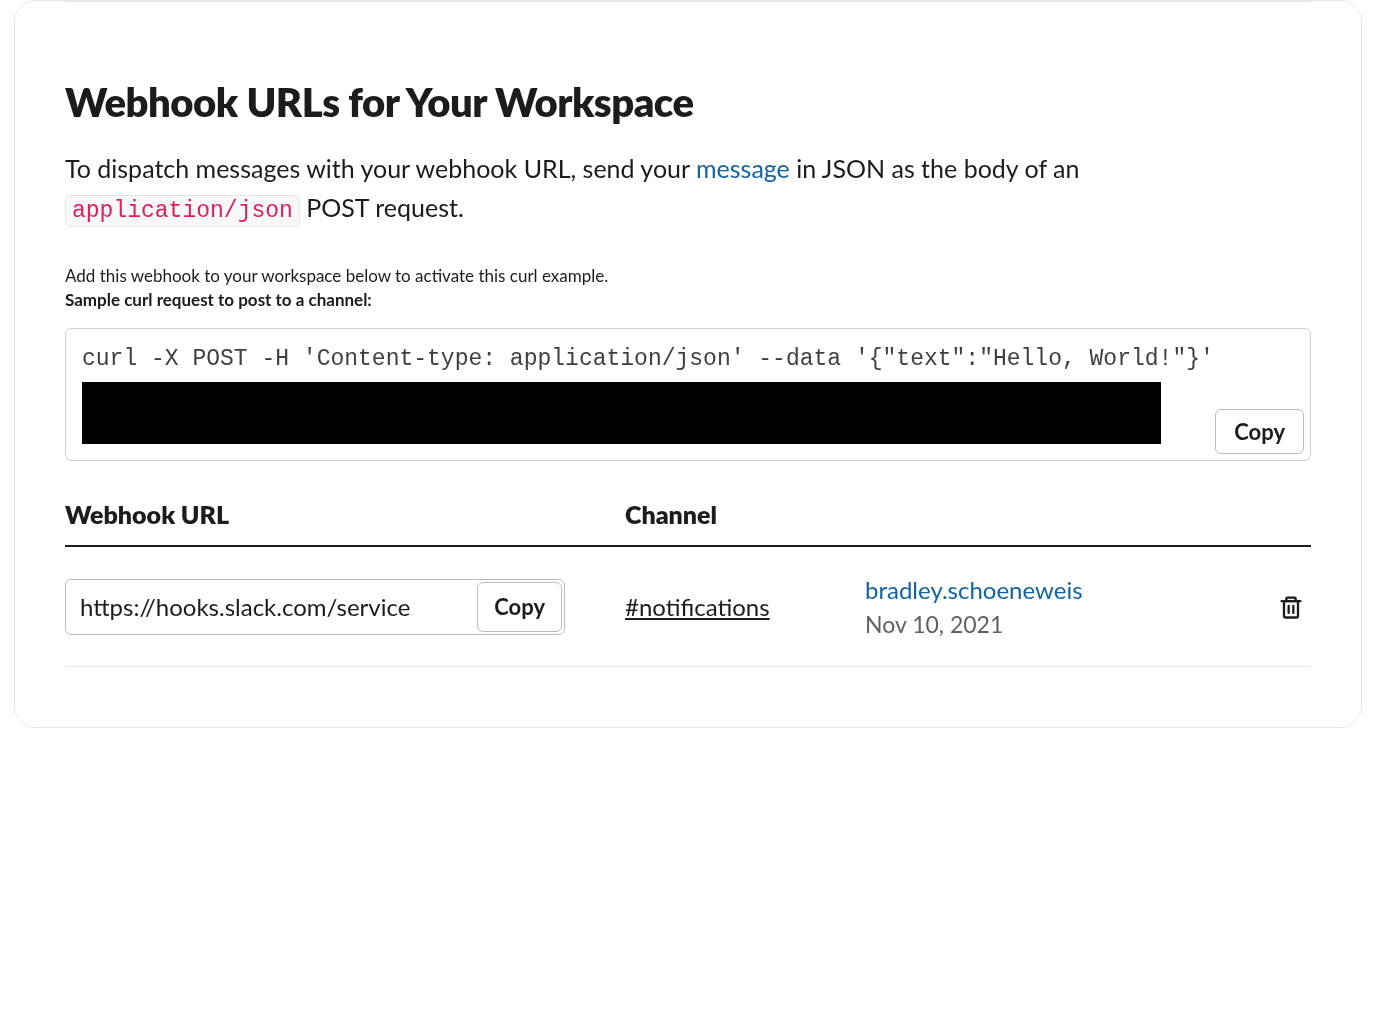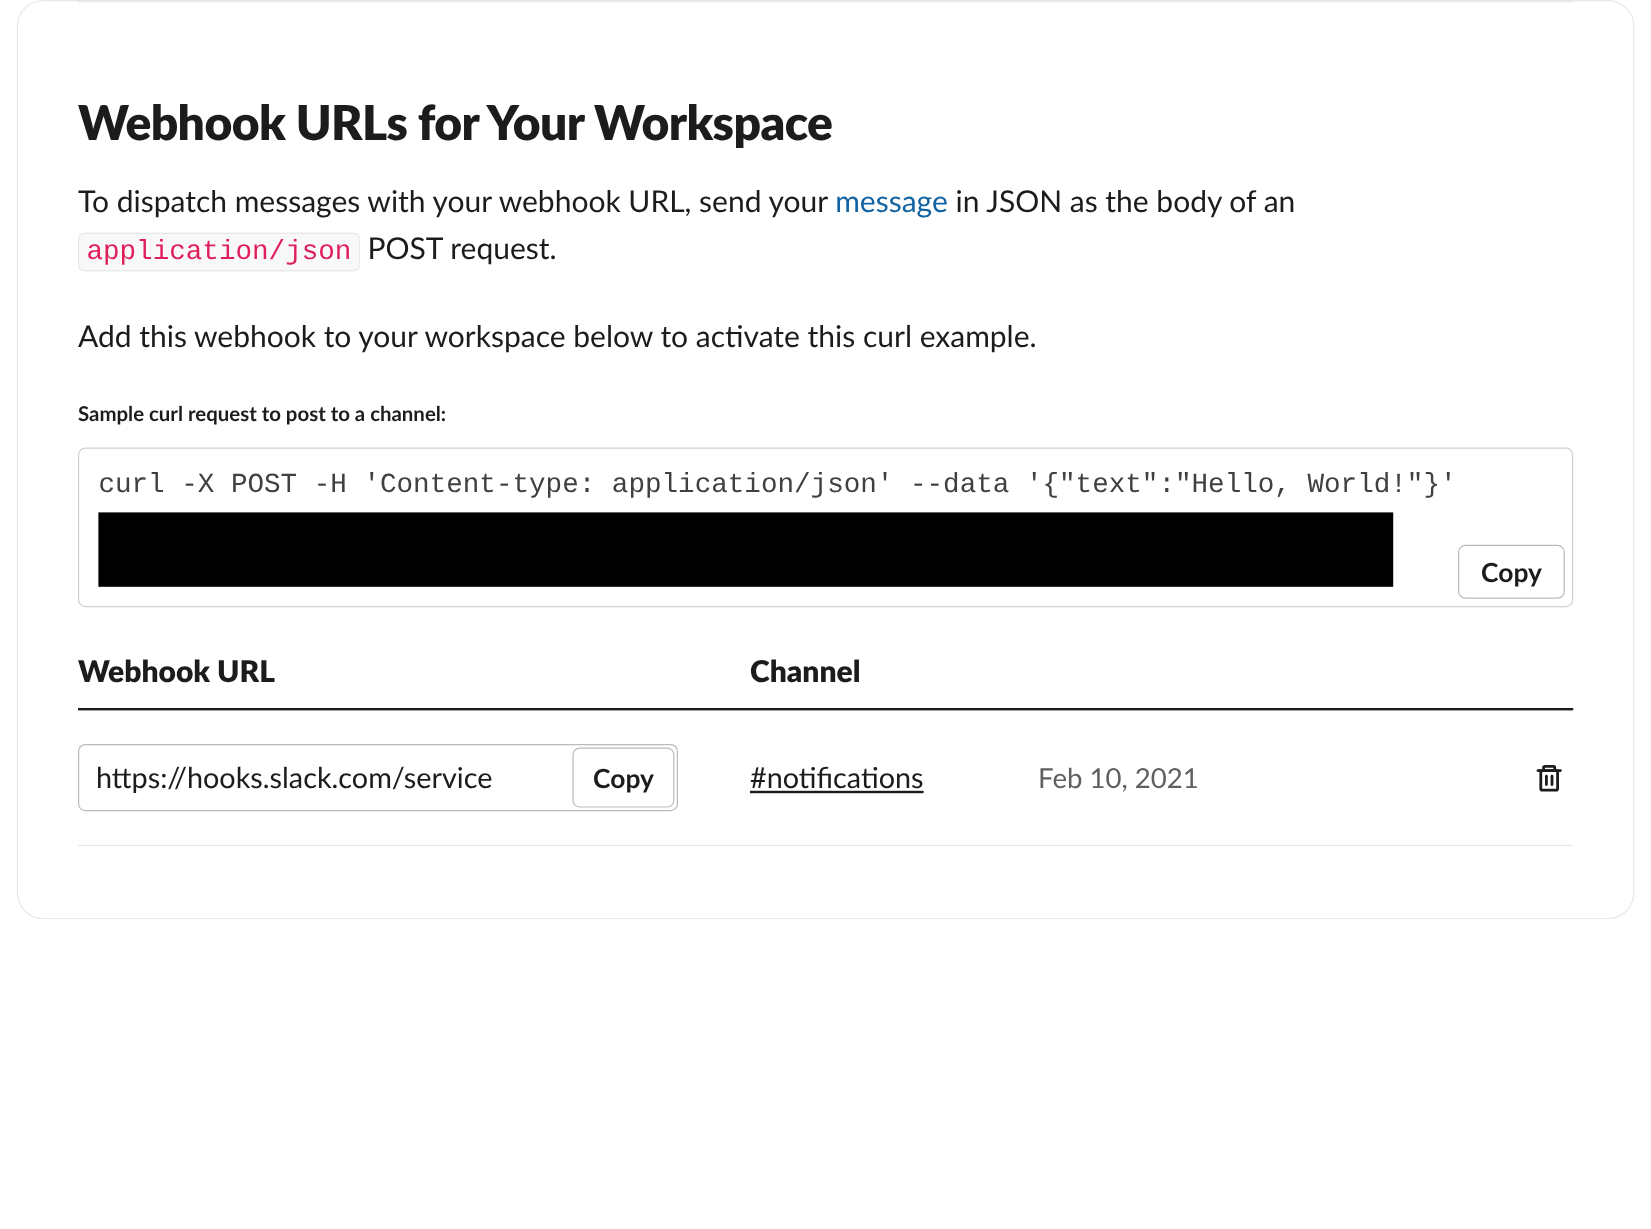--- a/index.html
+++ b/index.html
@@ -57,24 +57,23 @@
       font-family: ui-monospace, SFMono-Regular, Menlo, Consolas, "Liberation Mono", monospace;
       background: #f8f8f8;
       border: 1px solid #e8e8e8;
       border-radius: 5px;
       padding: 2px 6px;
       color: #e01e5a;
       font-size: 23px;
       vertical-align: baseline;
     }
     p.desc2 {
-      font-size: 25px;
+      font-size: 17px;
       line-height: 1.5;
       color: #1d1c1d;
-      margin-bottom: 34px;
     }
     p.sample-label {
       font-size: 17px;
       font-weight: 700;
       margin-bottom: 18px;
     }
     .code-block-wrap {
       position: relative;
       border: 1px solid #cfcfcf;
       border-radius: 6px;
@@ -240,21 +239,22 @@
 
     <div class="table-row">
       <div class="col-url">
         <div class="url-field-wrap">
           <input type="text" class="url-input" readonly="" value="https://hooks.slack.com/service" style="">
           <button class="url-copy-btn">Copy</button>
         </div>
       </div>
       <div class="col-channel channel-cell">#notifications</div>
       <div class="col-added added-cell">
-        <span class="added-date">Feb 10, 2021</span>
+        <a href="#" class="added-user">bradley.schoeneweis</a>
+        <span class="added-date">Nov 10, 2021</span>
       </div>
       <div class="col-actions">
         <button class="trash-btn">
           <svg viewBox="0 0 24 24" fill="none" stroke="currentColor" stroke-width="2" stroke-linecap="round" stroke-linejoin="round">
             <path d="M4 7h16"></path>
             <path d="M6 7V20a1 1 0 0 0 1 1h10a1 1 0 0 0 1-1V7"></path>
             <path d="M9 4h6a1 1 0 0 1 1 1v2H8V5a1 1 0 0 1 1-1z"></path>
             <line x1="10" y1="11" x2="10" y2="17"></line>
             <line x1="14" y1="11" x2="14" y2="17"></line>
           </svg>

